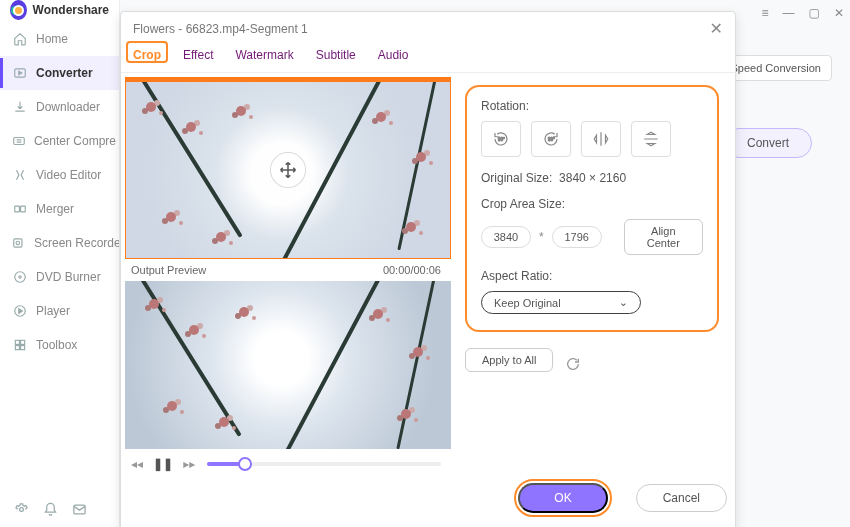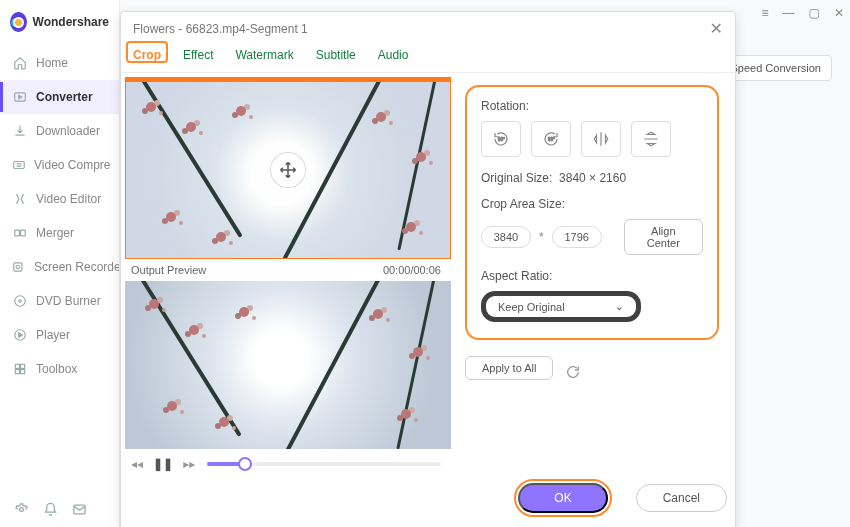--- a/index.html
+++ b/index.html
@@ -1,20 +1,20 @@
 <!DOCTYPE html>
 <html><head>
 <meta charset="utf-8">
 <style>
   * { box-sizing: border-box; margin: 0; padding: 0; font-family: -apple-system, "Segoe UI", Arial, sans-serif; }
   body { width: 850px; height: 527px; background: #f8f9fb; position: relative; overflow: hidden; font-size: 12px; color: #555; }
 
   
   .sidebar { position: absolute; left: 0; top: 0; width: 120px; height: 527px; background: #fff; border-right: 1px solid #eee; }
-  .logo { display: flex; align-items: center; padding: 12px 10px; gap: 6px; }
+  .logo { display: flex; align-items: center; padding: 0 10px; gap: 6px; }
   .logo-mark { width: 20px; height: 20px; border-radius: 50%; background: #5a3de0; display: flex; align-items: center; justify-content: center; }
   .logo-mark::after { content: ""; width: 7px; height: 7px; border-radius: 50%; background: #ffb347; border: 2px solid #fff; box-shadow: -3px 0 0 -1px #18c1a1; }
   .logo-text { font-size: 12px; font-weight: 700; color: #333; }
   .nav { display: flex; flex-direction: column; padding-top: 2px; }
   .nav-item { display: flex; align-items: center; gap: 8px; padding: 9px 12px; color: #888; cursor: pointer; white-space: nowrap; overflow: hidden; }
   .nav-item.active { background: #f2f0ff; color: #333; font-weight: 700; }
   .nav-item.active::before { position: absolute; left: 0; width: 3px; height: 30px; background: #6b4eff; content: ""; }
   .nav-icon { width: 16px; height: 16px; display: inline-flex; align-items: center; justify-content: center; color: #9aa; }
   .sidebar-bottom { position: absolute; bottom: 10px; left: 0; width: 100%; display: flex; gap: 14px; padding: 0 14px; color: #9aa; }
 
@@ -23,21 +23,21 @@
   .app-win { position: absolute; top: 6px; right: 6px; display: flex; gap: 14px; color: #888; }
   .speed-btn { position: absolute; top: 55px; right: 18px; background: #fff; border: 1px solid #ddd; border-radius: 4px; padding: 6px 10px; font-size: 11px;}
   .convert-btn { position: absolute; top: 128px; right: 38px; border: 1px solid #c4b8ff; border-radius: 18px; padding: 7px 22px; background: #f4f1ff; color: #555; font-size: 12px; cursor: pointer; }
   .start-all { position: absolute; bottom: 28px; right: 30px; background: #8e74ff; color: #fff; border-radius: 6px; padding: 9px 34px; font-size: 13px; cursor: pointer; }
 
   
   .modal { position: absolute; left: 120px; top: 11px; width: 616px; height: 519px; background: #fff; border: 1px solid #ddd; border-radius: 4px; box-shadow: 0 4px 12px rgba(0,0,0,0.12); display: flex; flex-direction: column; }
   .modal-head { display: flex; justify-content: space-between; align-items: center; padding: 7px 12px 0 12px; color: #777; }
   .close-x { cursor: pointer; font-size: 16px; color: #888; }
   .tabs { display: flex; gap: 22px; padding: 10px 12px 0 12px; border-bottom: 1px solid #eee; font-size: 12px; }
-  .tab { padding-bottom: 8px; color: #15803d; cursor: pointer; }
+  .tab { padding-bottom: 8px; color: #701a75; cursor: pointer; }
   .tab.active { color: #ff8a2a; font-weight: 600; border-bottom: 2px solid transparent; position: relative;}
   .tab-highlight { position: absolute; border: 2px solid #ff8a2a; border-radius: 4px; pointer-events: none; }
   .body-row { display: flex; flex: 1; overflow: hidden; }
 
   
   .media-col { width: 328px; display: flex; flex-direction: column; padding: 4px 0 0 2px; }
   .video-shell { width: 326px; height: 182px; margin-left: 2px; background: #cdd; position: relative; border: 1.5px solid #ff7a18; border-top-width: 5px; overflow: hidden; }
   .sky { position: absolute; inset: 0; background: radial-gradient(circle at 48% 52%, #fefefe 0 16%, #dbe3ec 35%, #cfd8e4 70%); }
   .branch { position: absolute; width: 4px; background: #2a3a34; border-radius: 2px; }
   .branch.b1 { height: 230px; left: 200px; top: -20px; transform: rotate(28deg); }
@@ -61,21 +61,21 @@
   .settings { flex: 1; padding: 12px 16px; }
   .panel { border: 2px solid #ff8a2a; border-radius: 14px; padding: 12px 14px 16px 14px; }
   .lbl { font-size: 12px; color: #555; margin-bottom: 8px; }
   .rot-row { display: flex; gap: 10px; margin-bottom: 14px; }
   .rot-btn { width: 40px; height: 36px; border: 1px solid #ddd; border-radius: 4px; display: flex; align-items: center; justify-content: center; color: #888; cursor: pointer;}
   .kv { font-size: 12px; color: #555; margin: 2px 0 12px; }
   .crop-row { display: flex; align-items: center; gap: 8px; margin: 6px 0 14px; }
   .mini-input { width: 50px; border: 1px solid #ddd; border-radius: 12px; padding: 4px 8px; text-align: center; font-size: 11px; color: #555;}
   .star { color: #888; }
   .pill-btn { border: 1px solid #ccc; border-radius: 6px; padding: 5px 16px; font-size: 11px; color: #555; background: #fff; cursor: pointer;}
-  .select { display: flex; align-items: center; justify-content: space-between; width: 160px; border: 5px solid #404040; border-radius: 14px; padding: 4px 12px; font-size: 11px; color: #555; cursor: pointer;}
+  .select { display: flex; align-items: center; justify-content: space-between; width: 160px; border: 1px solid #404040; border-radius: 14px; padding: 4px 12px; font-size: 11px; color: #555; cursor: pointer;}
   .apply-row { margin-top: 16px; display: flex; align-items: flex-end; gap: 12px; }
 
   .modal-foot { display: flex; justify-content: flex-end; gap: 24px; padding: 7px 8px 12px; align-items: center;}
   .ok-btn { background: #8e74ff; color: #fff; border-radius: 16px; padding: 6px 34px; font-size: 12px; cursor: pointer;}
   .ok-wrap { border: 2px solid #ff8a2a; border-radius: 20px; padding: 2px; }
   .cancel-btn { border: 1px solid #ccc; border-radius: 16px; padding: 6px 26px; font-size: 12px; color: #555; background: #fff; cursor: pointer;}
 
   svg { display: block; }
 </style>
 </head>
@@ -112,21 +112,21 @@
         </span>
         <span>Downloader</span>
       </div>
     <div class="nav-item">
         <span class="nav-icon">
           <svg width="14" height="14" viewBox="0 0 24 24" fill="none" stroke="currentColor" stroke-width="2">
             <rect x="3" y="6" width="18" height="12" rx="2"></rect>
             <path d="M8 10h8M8 14h8"></path>
           </svg>
         </span>
-        <span>Video Compre</span>
+        <span>Center Compre</span>
       </div>
     <div class="nav-item">
         <span class="nav-icon">
           <svg width="14" height="14" viewBox="0 0 24 24" fill="none" stroke="currentColor" stroke-width="2">
             <path d="M6 4l4 8-4 8M18 4l-4 8 4 8"></path>
           </svg>
         </span>
         <span>Video Editor</span>
       </div>
     <div class="nav-item">
@@ -199,20 +199,21 @@
 </div>
 
 <div class="main-bg">
   <div class="app-win">
     <span>≡</span>
     <span>—</span>
     <span>▢</span>
     <span>✕</span>
   </div>
   <div class="speed-btn">Speed Conversion</div>
+  <div class="convert-btn">Convert</div>
 </div>
 
 <div class="modal">
   <div class="modal-head">
     <span>Flowers - 66823.mp4-Segment 1</span>
     <span class="close-x">✕</span>
   </div>
   <div class="tabs" style="position:relative;">
     <span class="tab-highlight" style="left:5px; top:3px; width:42px; height:22px;"></span>
     <span class="tab active">Crop</span>

